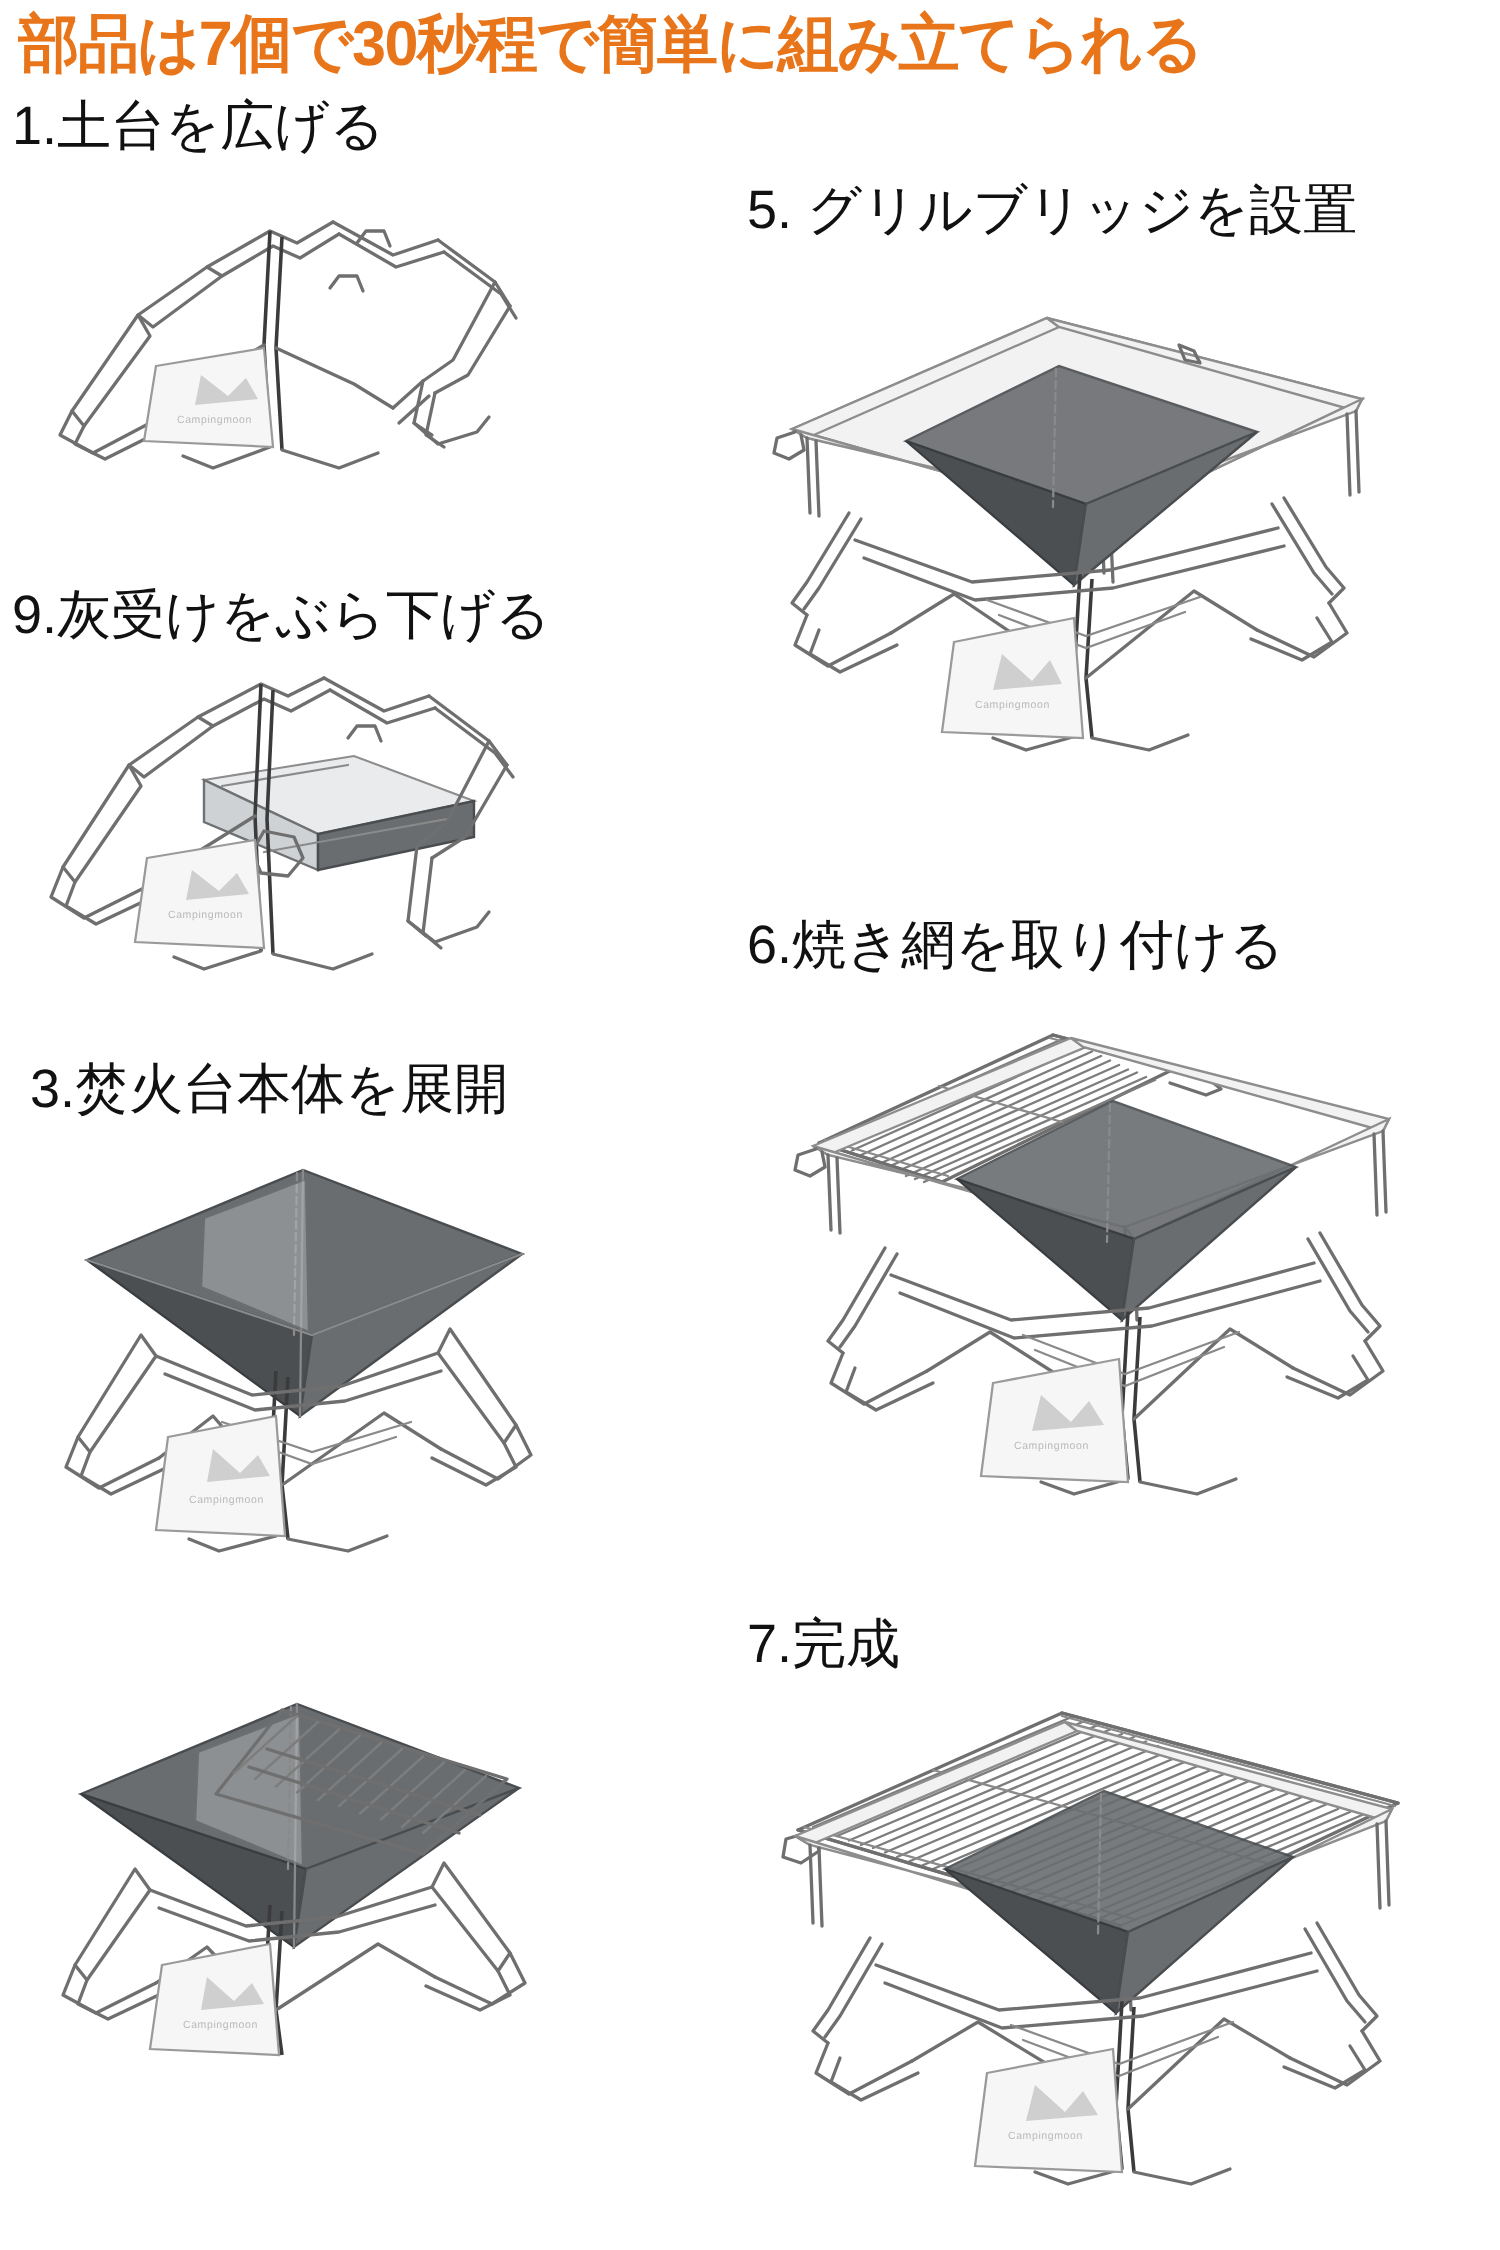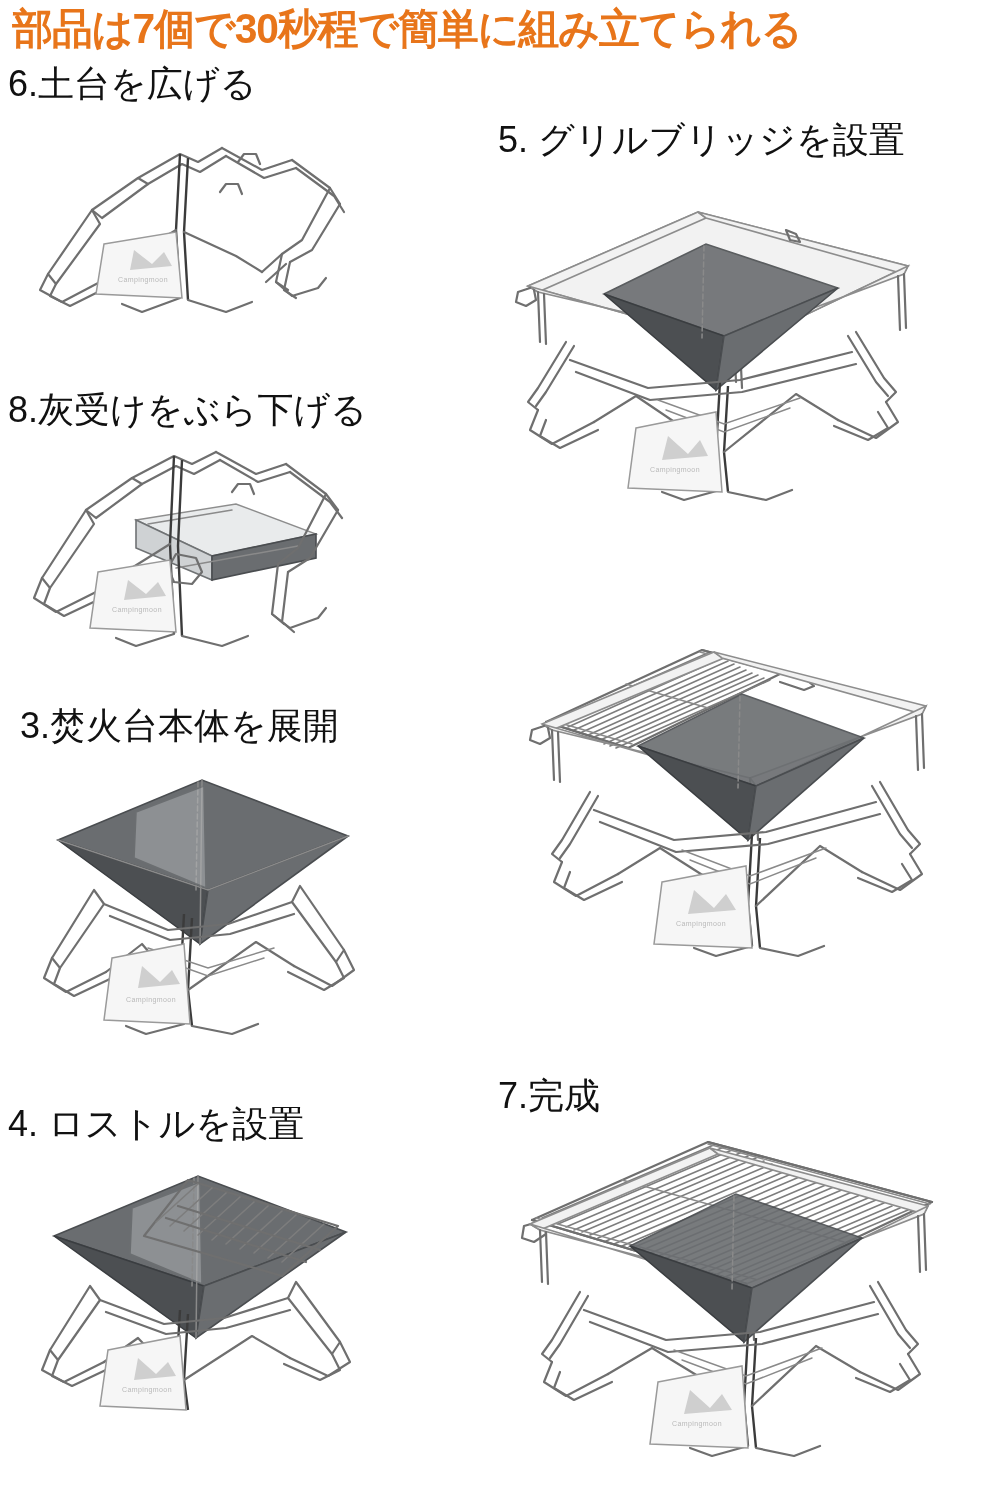--- a/index.html
+++ b/index.html
@@ -78,21 +78,21 @@
 </head>
 <body>
 
 <div class="header">
   <div class="header-title" style="color: rgb(232, 117, 26);">部品は7個で30秒程で簡単に組み立てられる</div>
 </div>
 
 <div class="col-left">
 
   <div class="step s1">
-    <div class="step-label">6.土台を広げる</div>
+    <div class="step-label">1.土台を広げる</div>
     <div class="step-figure fig-1">
       <svg viewBox="0 0 320 195" xmlns="http://www.w3.org/2000/svg">
 
         <g>
 
           <path class="wire" d="M62 78 L18 142 L26 152 L70 92 Z"></path>
           <path class="wire" d="M62 78 L108 46 L118 52 L72 86 Z"></path>
 
           <path class="wire" d="M108 46 L150 22 L168 30 L192 16"></path>
           <path class="wire" d="M118 52 L152 32 L170 40 L196 24"></path>
@@ -128,21 +128,21 @@
         <g>
           <path class="logo-plate" d="M74 112 L146 100 L152 166 L66 162 Z"></path>
           <path class="logo-mark" d="M104 118 L122 132 L134 120 L142 134 L100 138 Z"></path>
           <text class="logo-text" x="88" y="150">Campingmoon</text>
         </g>
       </svg>
     </div>
   </div>
 
   <div class="step s2">
-    <div class="step-label">8.灰受けをぶら下げる</div>
+    <div class="step-label">9.灰受けをぶら下げる</div>
     <div class="step-figure fig-2">
       <svg viewBox="0 0 330 215" xmlns="http://www.w3.org/2000/svg">
 
         <g>
           <path class="plate-shine" d="M110 72 L210 56 L290 86 L186 108 Z"></path>
           <path class="plate-mid" d="M110 72 L110 100 L186 132 L186 108 Z"></path>
           <path class="plate-dark" d="M186 108 L186 132 L290 110 L290 86 Z"></path>
           <path class="wire-thin" d="M122 76 L206 62"></path>
           <path class="wire-thin" d="M150 120 L272 98"></path>
         </g>
@@ -222,21 +222,20 @@
         <g>
           <path class="logo-plate" d="M74 196 L146 182 L152 262 L66 258 Z"></path>
           <path class="logo-mark" d="M104 204 L122 220 L134 208 L142 222 L100 226 Z"></path>
           <text class="logo-text" x="88" y="240">Campingmoon</text>
         </g>
       </svg>
     </div>
   </div>
 
   <div class="step s4">
-    <div class="step-label">4. ロストルを設置</div>
     <div class="step-figure fig-4">
       <svg viewBox="0 0 330 255" xmlns="http://www.w3.org/2000/svg">
 
         <g>
           <path class="plate-dark" d="M16 76 L160 16 L308 72 L166 126 Z"></path>
           <path class="plate-darker" d="M16 76 L166 126 L158 178 Z"></path>
           <path class="plate-dark" d="M308 72 L166 126 L158 178 Z"></path>
           <path class="wire-thin" d="M160 16 L158 178"></path>
           <path class="plate-mid" d="M94 48 L162 22 L164 124 L92 94 Z" opacity="0.35"></path>
           <path class="wire-thin" d="M156 18 L154 126" stroke="#d9dbdc" stroke-width="3" stroke-dasharray="5 3"></path>
@@ -342,20 +341,21 @@
         <g>
           <path class="logo-plate" d="M128 246 L208 230 L214 310 L120 306 Z"></path>
           <path class="logo-mark" d="M160 254 L180 272 L192 258 L200 274 L154 278 Z"></path>
           <text class="logo-text" x="142" y="290">Campingmoon</text>
         </g>
       </svg>
     </div>
   </div>
 
   <div class="step s6">
+    <div class="step-label">6.焼き網を取り付ける</div>
     <div class="step-figure fig-6">
       <svg viewBox="0 0 420 340" xmlns="http://www.w3.org/2000/svg">
 
         <g>
           <path class="wire" d="M18 94 L174 22 L256 44 L100 120 Z" fill="#f0f1f2" fill-opacity="0.3"></path>
           <path class="mesh" d="M28 92 L182 24"></path>
           <path class="mesh" d="M34 96 L188 27"></path>
           <path class="mesh" d="M40 99 L194 30"></path>
           <path class="mesh" d="M46 102 L200 33"></path>
           <path class="mesh" d="M52 105 L206 36"></path>

